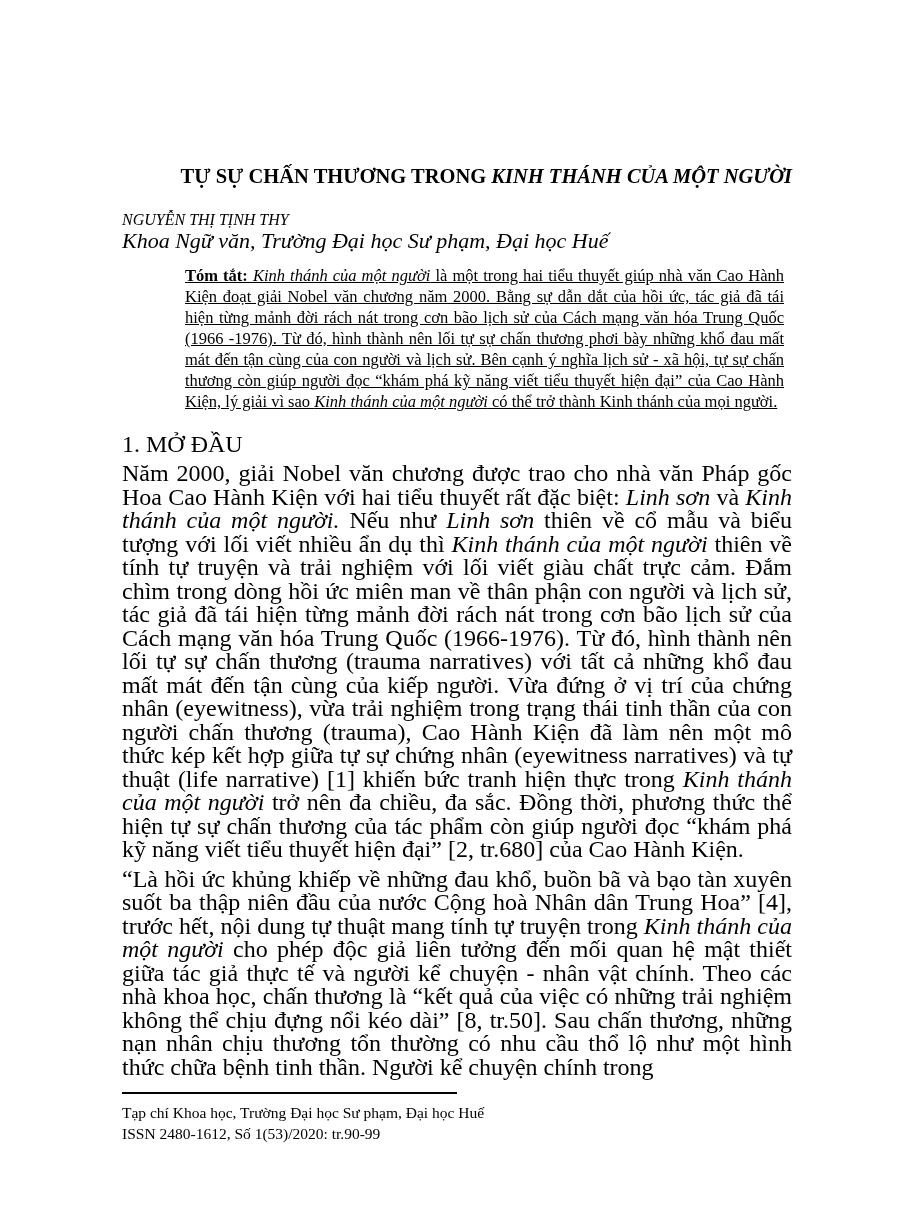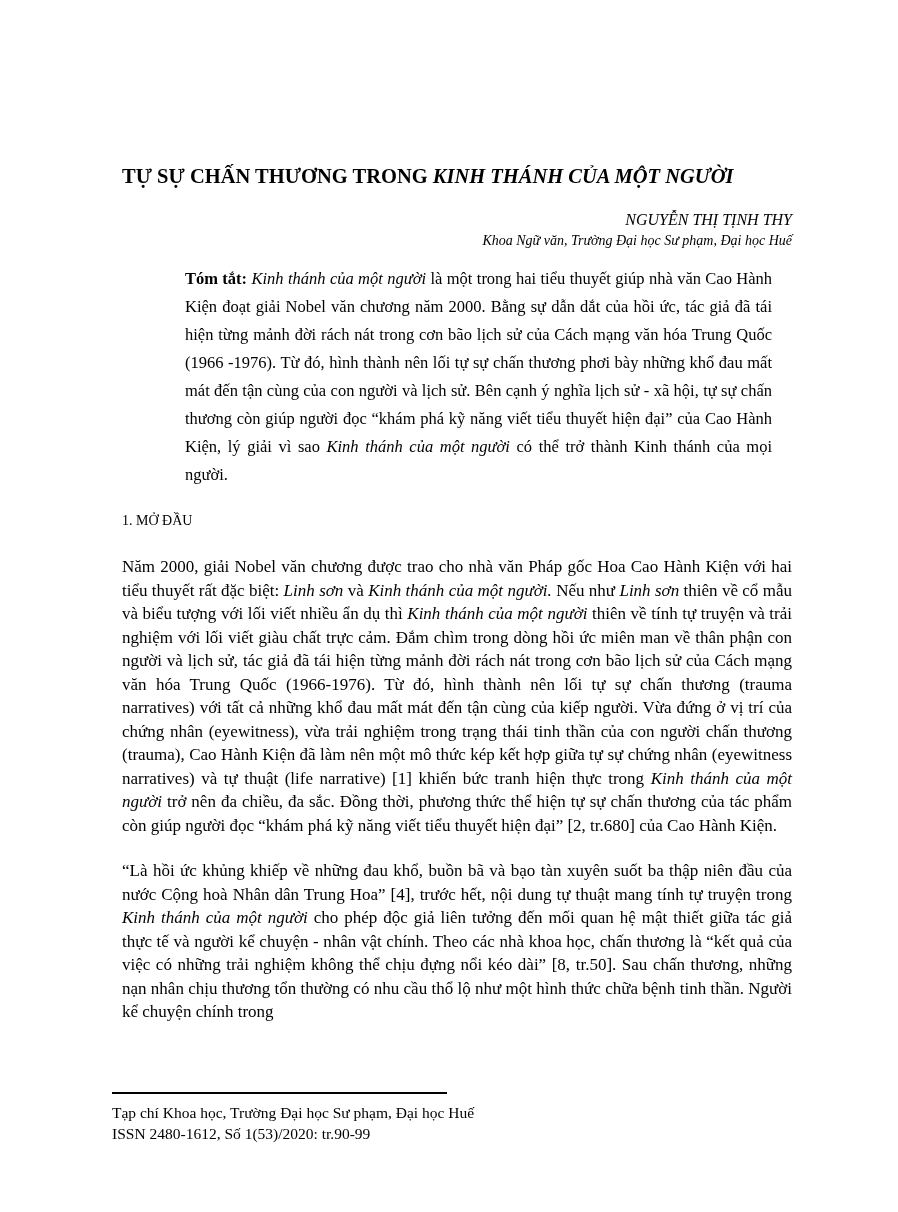--- a/index.html
+++ b/index.html
@@ -11,55 +11,56 @@
     color:#000;
     font-family:"Liberation Serif","DejaVu Serif",serif;
     box-sizing:border-box;
     padding:163px 106px 0 122px;
     overflow:hidden;
   }
   .st-i{font-style:italic;}
   .st-b{font-weight:bold;}
 
   .title{
-    text-align:left;
+    text-align:right;
     font-weight:bold;
     font-size:20.5px;
     line-height:26px;
   }
   .byline{
     margin-top:20px;
-    text-align:right;
+    text-align:left;
     font-style:italic;
     font-size:16px;
     line-height:21px;
   }
-  .byline .affiliation{font-size:14px;font-family:Liberation Serif, serif;}
+  .byline .affiliation{font-size:22px;font-family:Liberation Serif, serif;}
   .abstract, .keywords{
-    margin:14px 20px 0 63px;
+    margin:14px 8px 0 63px;
     text-align:justify;
     font-size:16.5px;
-    line-height:28px;
+    line-height:21px;
+    text-decoration:underline;
   }
   .keywords{margin-top:9px;}
   .sec-heading{
     margin:20px 0 0 0;
-    font-size:14px;
+    font-size:24px;
     font-weight:normal;
     line-height:24px;
   }
   .body-para{
-    margin:22px 0 0 0;
+    margin:6px 0 0 0;
     text-align:justify;
-    font-size:17px;
+    font-size:24px;
     line-height:23.5px;
   }
   .footnote{
     position:absolute;
-    left:112px;
+    left:122px;
     top:1090px;
     width:670px;
     background:#ffffff;
     padding-top:2px;
   }
   .footnote-rule{
     width:335px;
     height:2px;
     background:#000;
     margin-bottom:8px;

